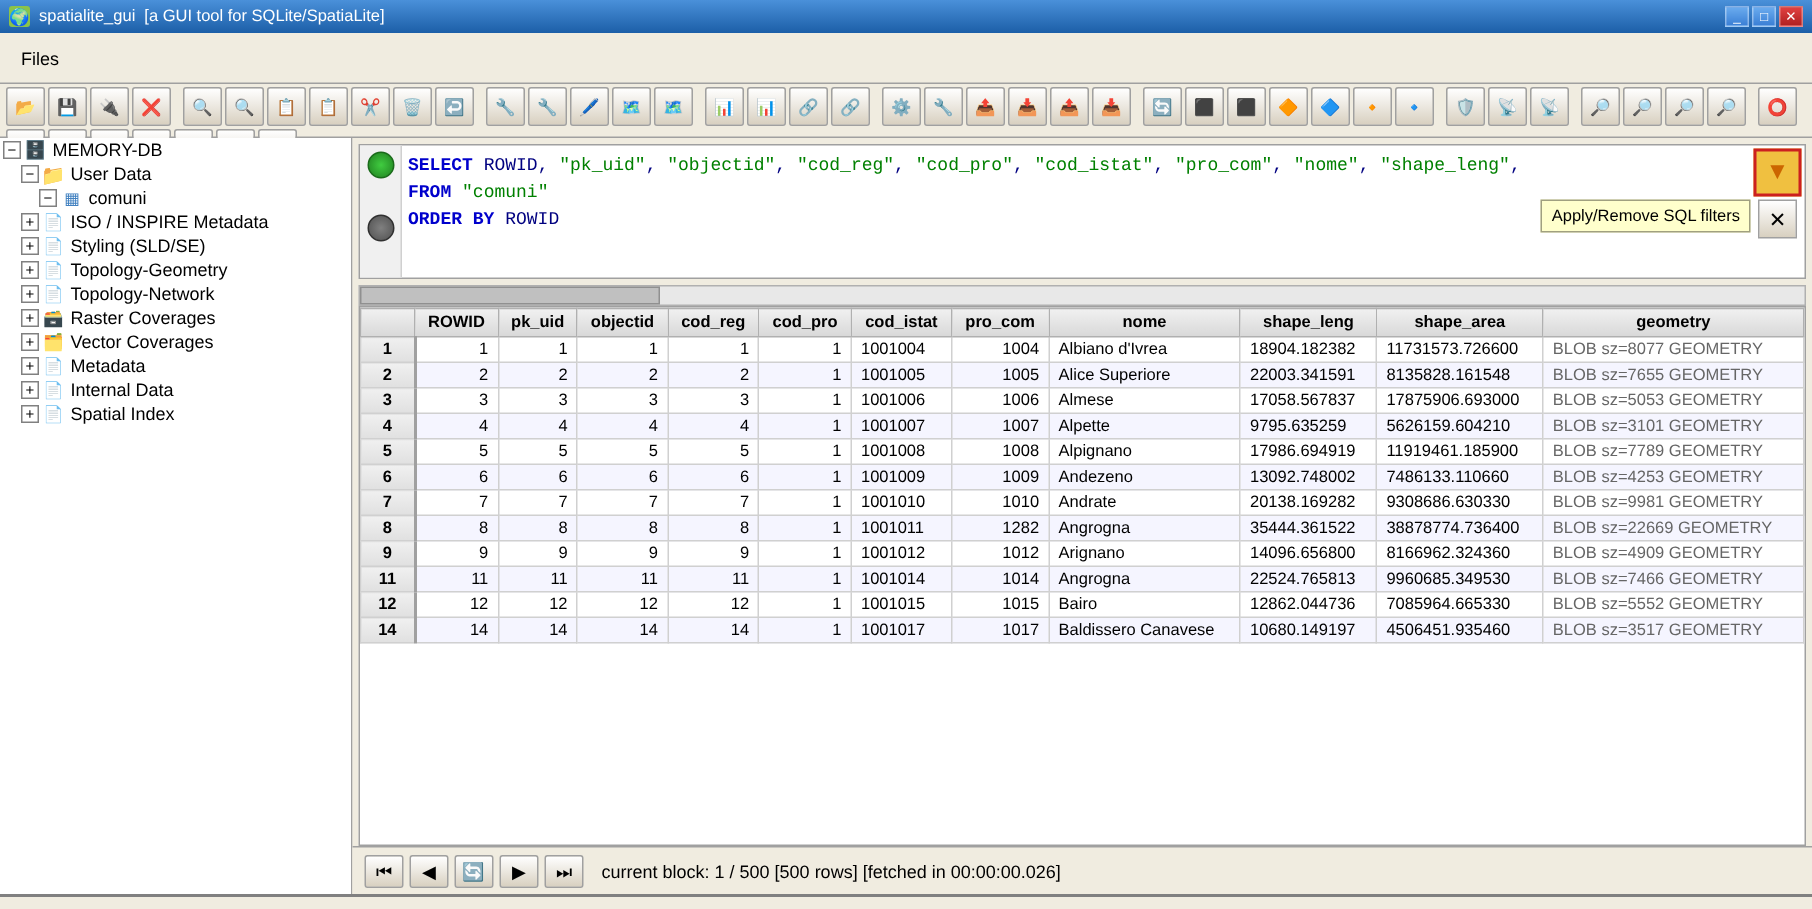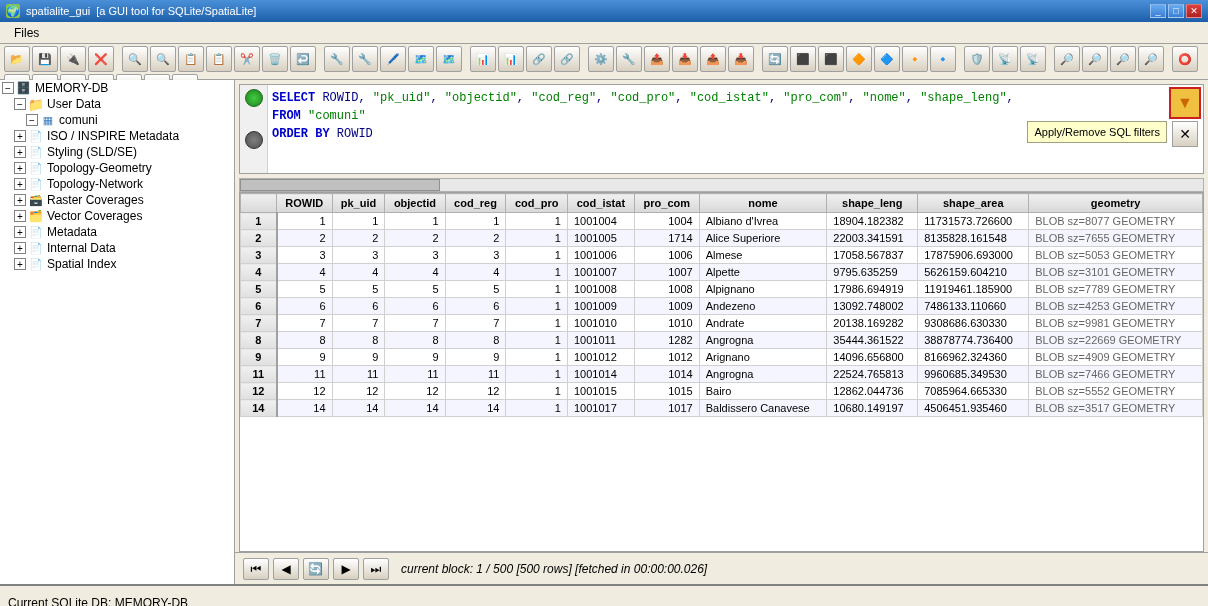--- a/index.html
+++ b/index.html
@@ -22,21 +22,21 @@
       width: 16px; height: 14px; border: 1px solid rgba(255,255,255,0.4);
       background: linear-gradient(to bottom, #6aabee, #3a7fd5);
       color: white; font-size: 9px; cursor: pointer;
       display: flex; align-items: center; justify-content: center;
     }
     .title-btn.close { background: linear-gradient(to bottom, #e04040, #b02020); }
 
     
     .menu-bar {
       background: #f0ece0;
-      height: 22px;
+      height: 34px;
       display: flex;
       align-items: center;
       padding: 0 6px;
       border-bottom: 1px solid #a0a0a0;
     }
     .menu-item {
       padding: 2px 8px;
       cursor: pointer;
       font-size: 12px;
     }
@@ -233,21 +233,21 @@
     }
     .nav-btn {
       width: 26px; height: 22px;
       background: linear-gradient(to bottom, #ffffff, #d8d0c0);
       border: 1px solid #a0a0a0;
       cursor: pointer;
       display: flex; align-items: center; justify-content: center;
       font-size: 12px;
       border-radius: 2px;
     }
-    .nav-info { margin-left: 8px; font-size: 12px; font-style: italic; }
+    .nav-info { margin-left: 8px; font-size: 12px; }
 
     
     .status-bar {
       height: 36px;
       background: #f0ece0;
       border-top: 2px solid #808080;
       display: flex;
       align-items: center;
       padding: 0 8px;
       font-size: 12px;
@@ -467,21 +467,21 @@
                 <td class="blob-cell">BLOB sz=8077 GEOMETRY</td>
               </tr>
               <tr>
                 <td class="row-num">2</td>
                 <td class="num-cell">2</td>
                 <td class="num-cell">2</td>
                 <td class="num-cell">2</td>
                 <td class="num-cell">2</td>
                 <td class="num-cell">1</td>
                 <td>1001005</td>
-                <td class="num-cell">1714</td>
+                <td class="num-cell">1005</td>
                 <td>Alice Superiore</td>
                 <td>22003.341591</td>
                 <td>8135828.161548</td>
                 <td class="blob-cell">BLOB sz=7655 GEOMETRY</td>
               </tr>
               <tr>
                 <td class="row-num">3</td>
                 <td class="num-cell">3</td>
                 <td class="num-cell">3</td>
                 <td class="num-cell">3</td>

